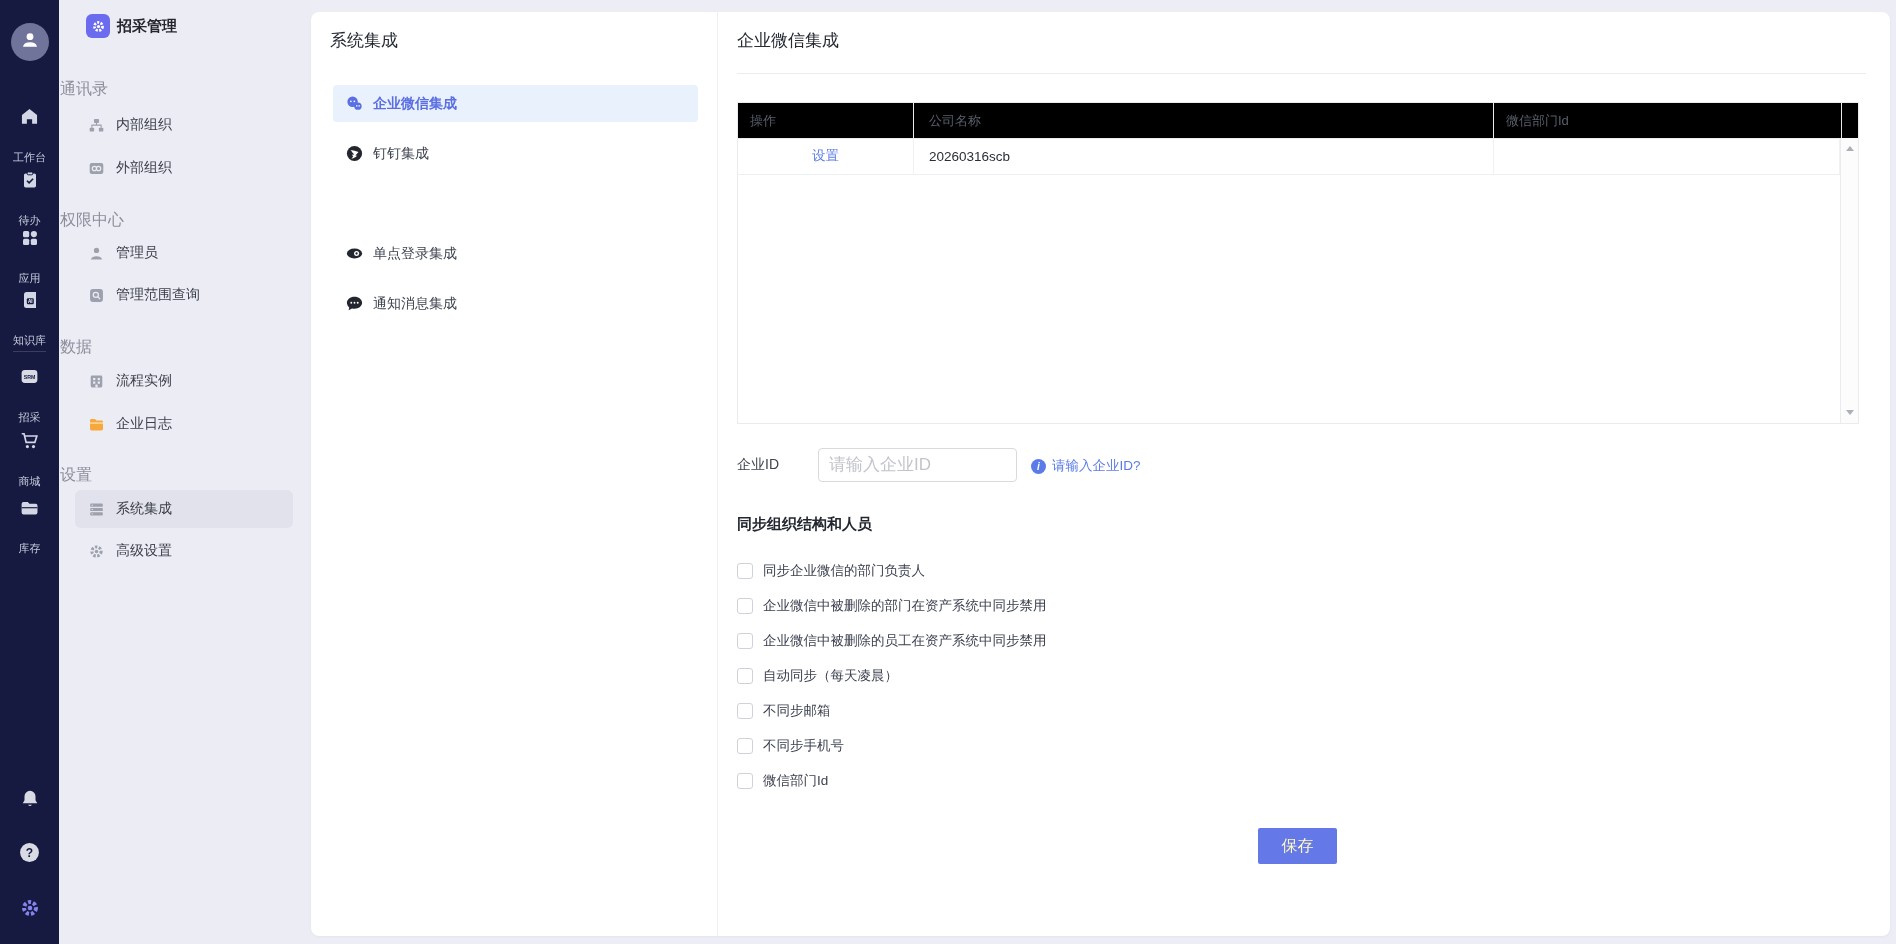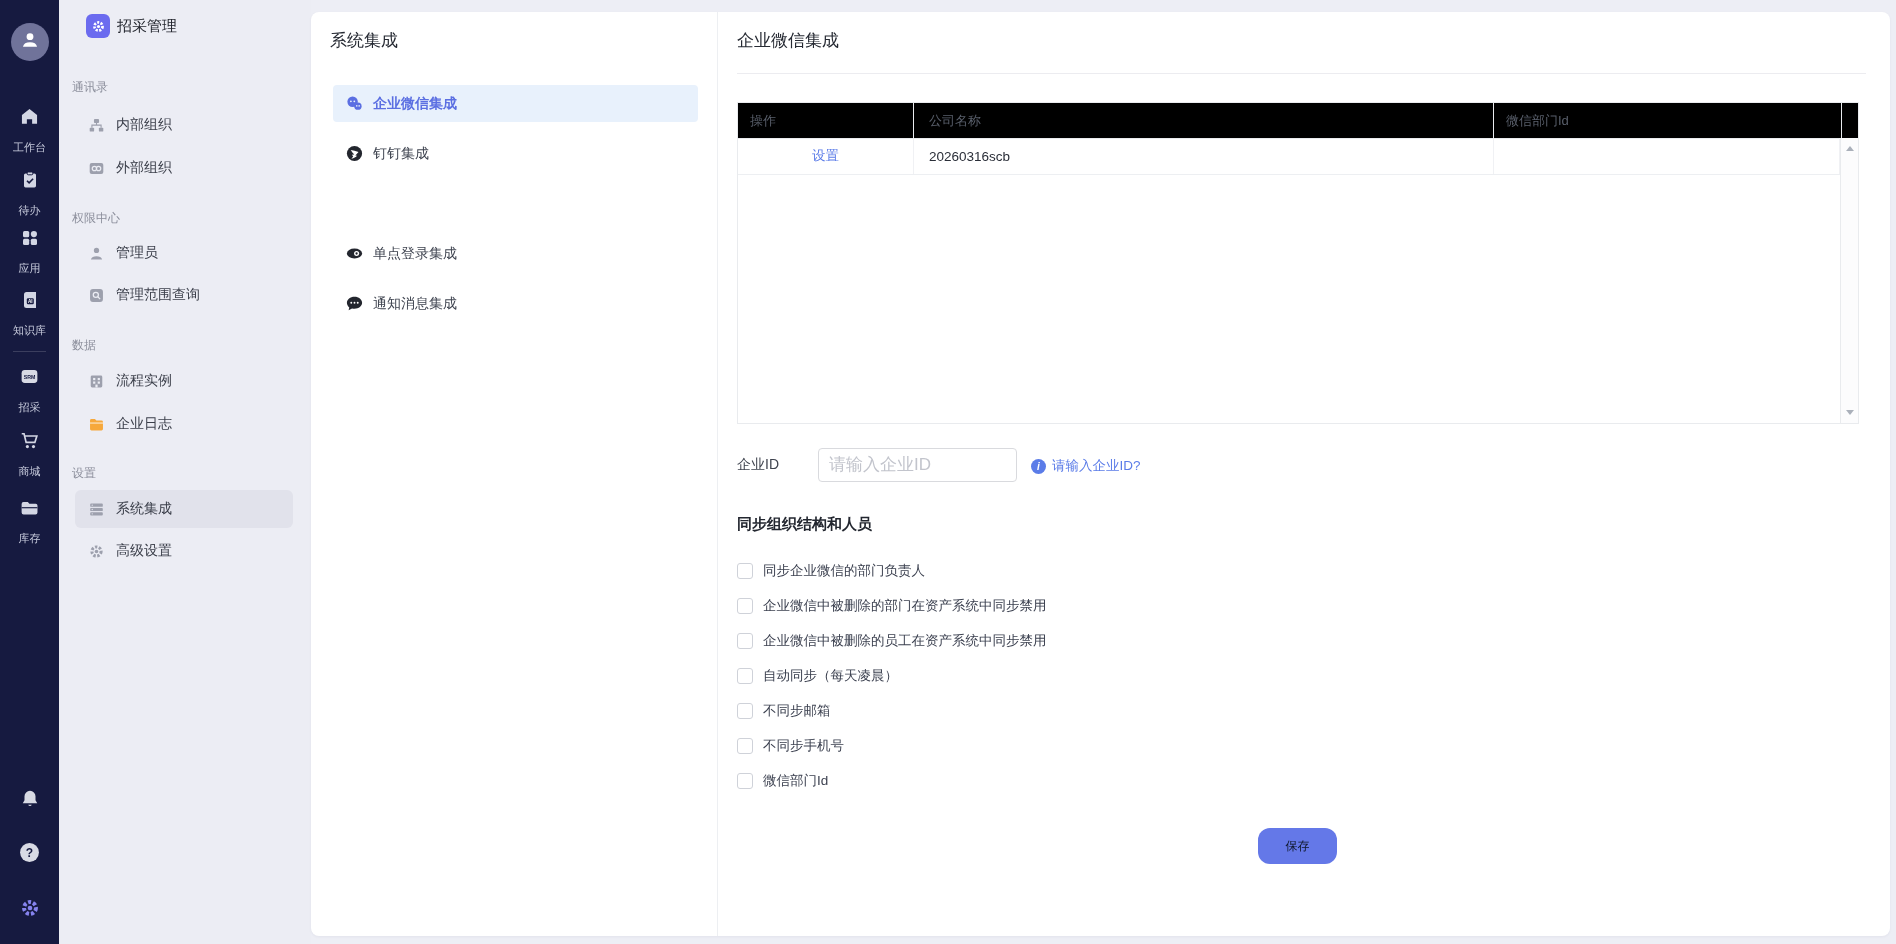--- a/index.html
+++ b/index.html
@@ -7,32 +7,32 @@
     width:1896px;height:944px;position:relative;overflow:hidden;
     background:#edeef5;
     font-family:"Liberation Sans","DejaVu Sans",sans-serif;
     -webkit-font-smoothing:antialiased;
   }
   
   .rail{position:absolute;left:0;top:0;width:59px;height:944px;background:#161a40;z-index:5;}
   .avatar{position:absolute;left:11px;top:23px;width:38px;height:38px;border-radius:50%;
     background:#70739a;display:flex;align-items:center;justify-content:center;}
   .rail-item{position:absolute;left:0;width:59px;display:flex;flex-direction:column;
-    align-items:center;gap:10px;color:#d3d6e4;cursor:pointer;}
+    align-items:center;gap:20px;color:#d3d6e4;cursor:pointer;}
   .rail-item .rlbl{font-size:11px;color:#c7cbdc;line-height:12px;}
   .rail-divider{position:absolute;left:13px;width:33px;height:1px;background:rgba(255,255,255,0.16);}
   .rail-bottom{position:absolute;left:0;width:59px;display:flex;justify-content:center;color:#d3d6e4;cursor:pointer;}
 
   
   .sidebar{position:absolute;left:59px;top:0;width:252px;height:944px;background:#ecedf4;}
   .app-head{position:absolute;left:0;top:14px;width:252px;height:26px;}
   .app-icon{position:absolute;left:27px;top:0;width:24px;height:24px;border-radius:6px;background:#6b6bef;
     display:flex;align-items:center;justify-content:center;color:#fff;}
-  .app-title{position:absolute;left:58px;top:3px;font-size:15px;font-weight:normal;color:#23262e;}
-  .sec-label{position:absolute;left:13px;font-size:12px;color:#8b8e9b;text-align:center;}
+  .app-title{position:absolute;left:58px;top:3px;font-size:15px;font-weight:bold;color:#23262e;}
+  .sec-label{position:absolute;left:1px;font-size:16px;color:#8b8e9b;text-align:center;}
   .side-item{position:absolute;left:16px;width:218px;height:28px;display:flex;align-items:center;
     color:#3a3e49;font-size:14px;cursor:pointer;border-radius:6px;}
   .side-item .sicon{width:17px;height:17px;margin-left:13px;display:flex;align-items:center;justify-content:center;color:#9da0ad;}
   .side-item .stext{margin-left:11px;}
   .side-item.active{background:#e1e2eb;height:38px;}
 
   
   .card{position:absolute;left:311px;top:12px;width:1579px;height:924px;background:#fff;
     border-radius:8px;box-shadow:0 1px 3px rgba(40,45,80,0.05);}
   .menu-panel{position:absolute;left:0;top:0;width:406px;height:924px;border-right:1px solid #edeff2;}
@@ -74,22 +74,22 @@
   .info-dot{width:15px;height:15px;border-radius:50%;background:#5b7ce8;color:#fff;display:flex;align-items:center;
     justify-content:center;font-size:10px;font-weight:bold;font-style:italic;}
   .help-text{font-size:13.5px;color:#5b7ce8;}
 
   .sync-heading{position:absolute;left:426px;top:503px;font-size:15px;font-weight:bold;color:#22262f;}
   .cb-list{position:absolute;left:426px;top:541px;}
   .cb-row{height:35px;display:flex;align-items:center;cursor:pointer;}
   .cbox{width:16px;height:16px;border:1px solid #cfd2d9;border-radius:3px;background:#fff;box-sizing:border-box;}
   .cb-lbl{margin-left:10px;font-size:13.5px;color:#3c4150;}
 
-  .save-btn{position:absolute;left:947px;top:816px;width:79px;height:36px;border:none;border-radius:12px;
-    background:#6478e8;color:#0f172a;font-size:12px;cursor:pointer;
+  .save-btn{position:absolute;left:947px;top:816px;width:79px;height:36px;border:none;border-radius:2px;
+    background:#6478e8;color:#fef9c3;font-size:16px;cursor:pointer;
     font-family:"Liberation Sans","DejaVu Sans",sans-serif;}
 </style>
 </head>
 <body>
 
 <div class="rail">
   <div class="avatar">
     <span>
       <svg width="22" height="22" viewBox="0 0 20 20">
           <circle cx="10" cy="7" r="3.1" fill="#fff"></circle>

